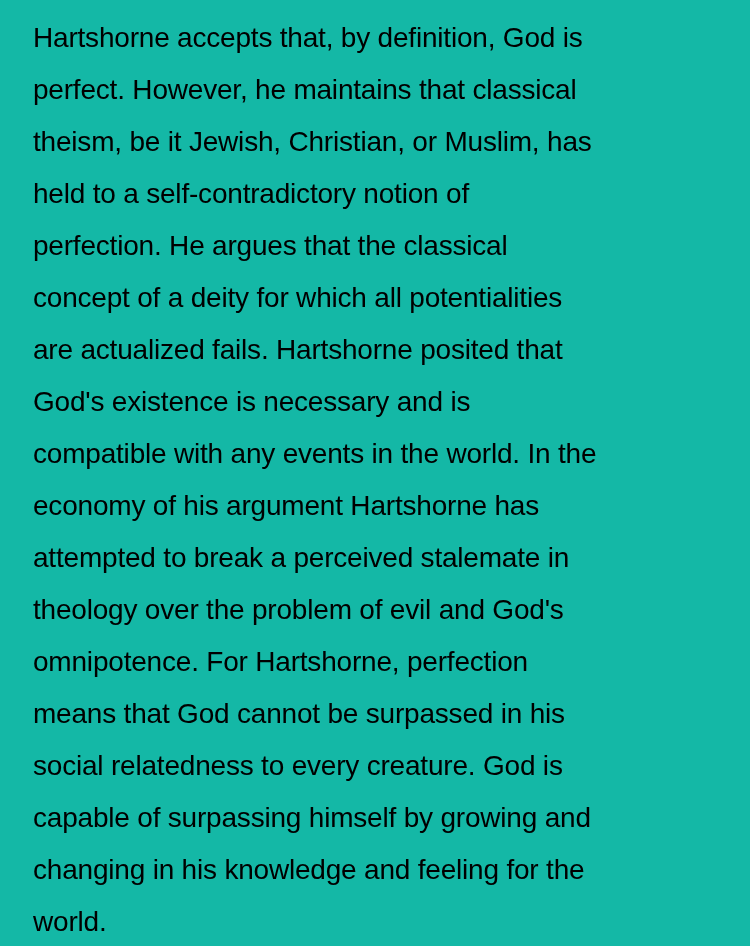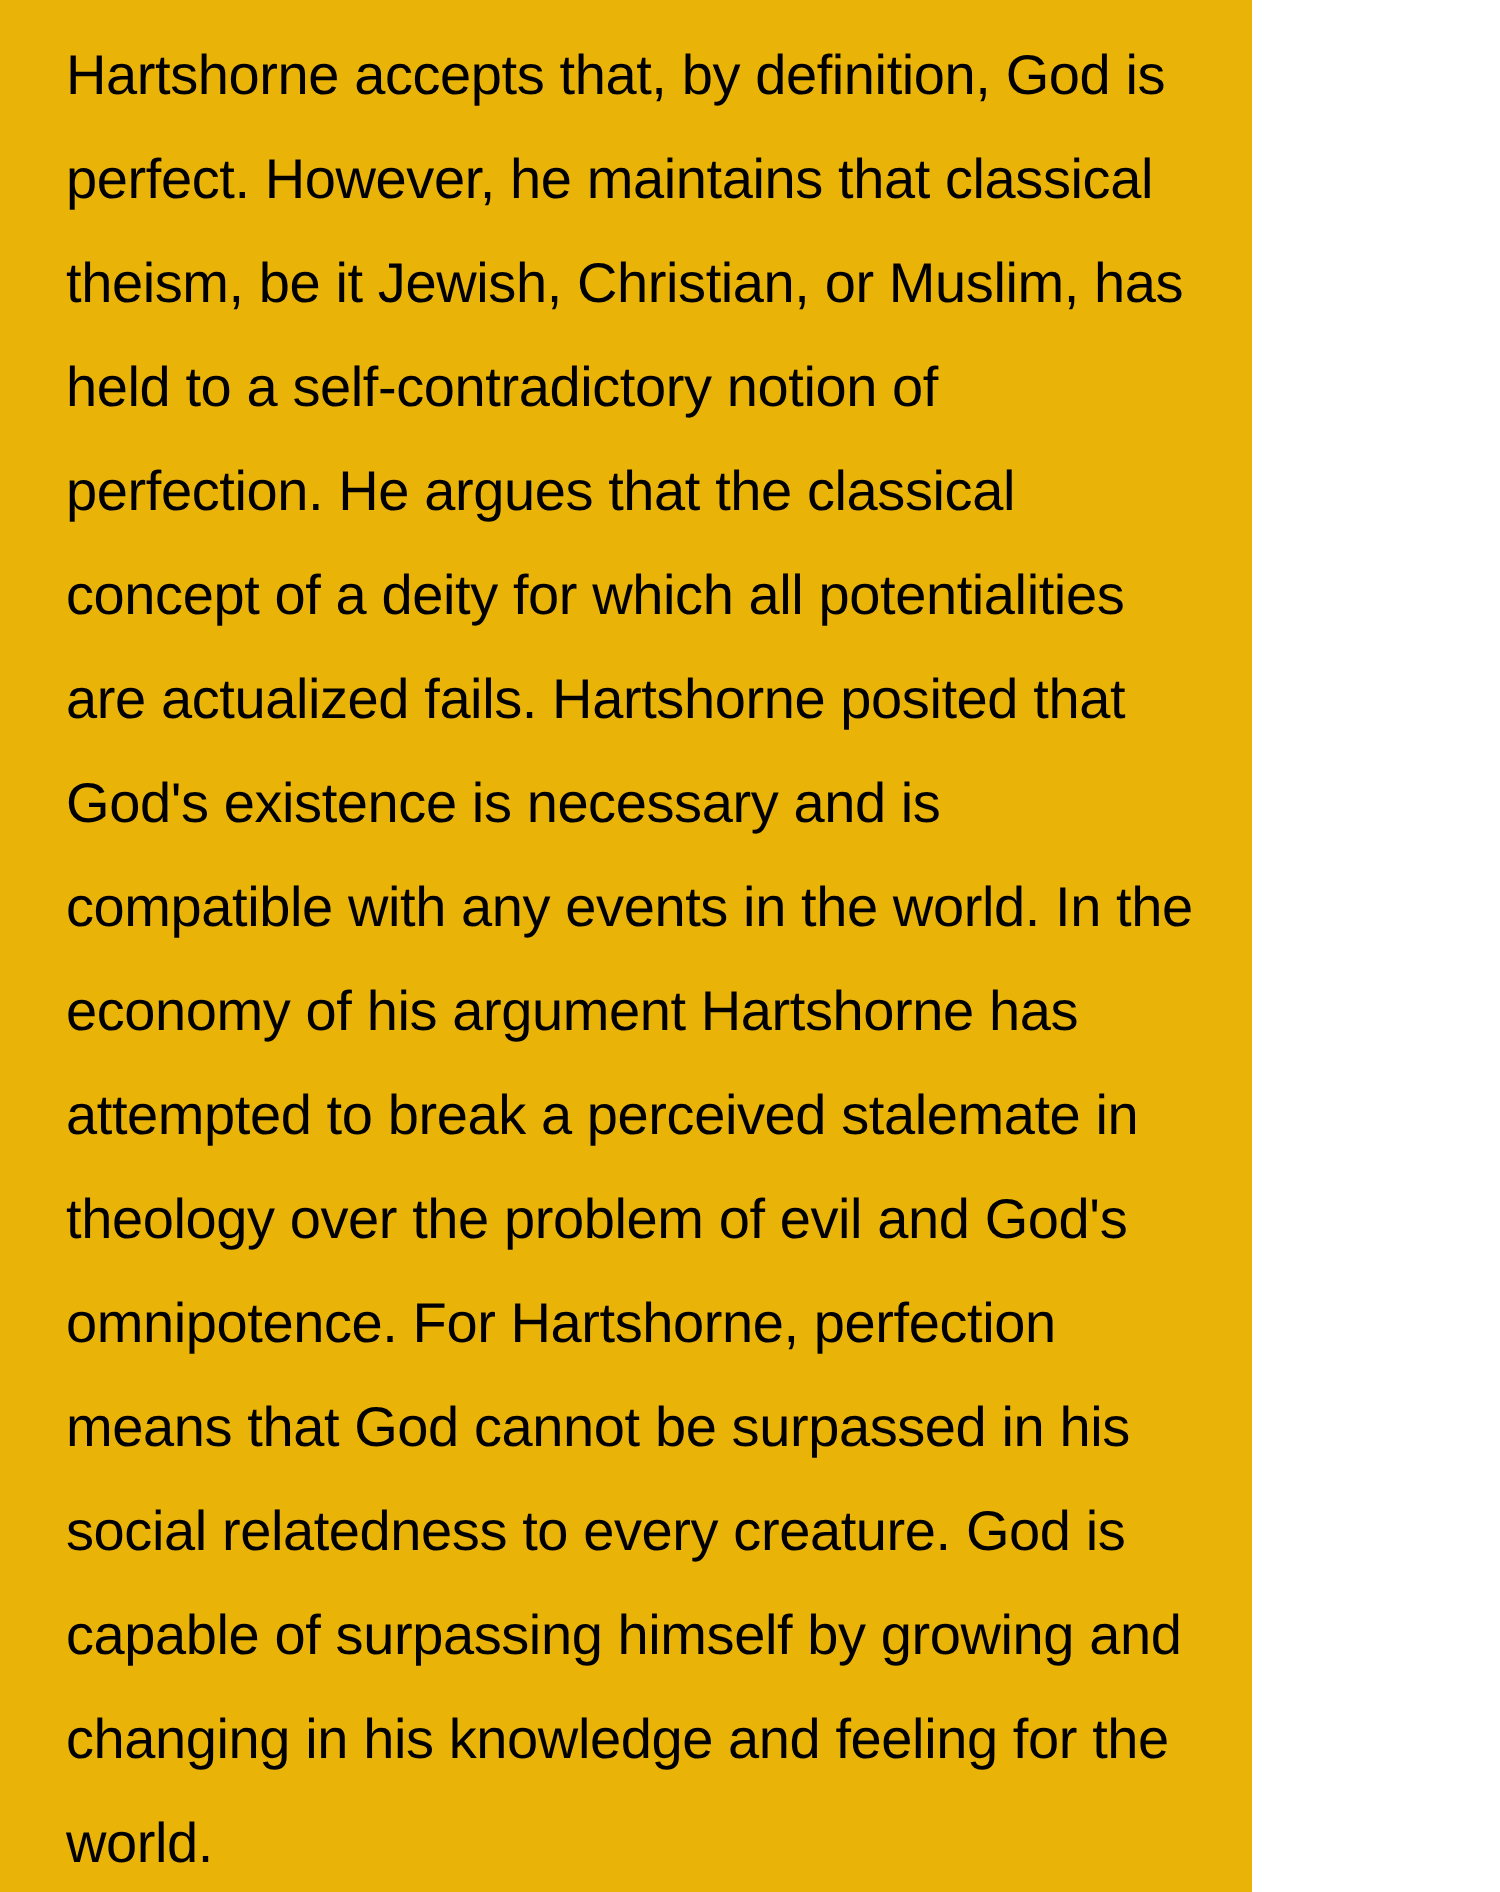--- a/index.html
+++ b/index.html
@@ -5,24 +5,24 @@
   html, body {
     margin: 0;
     padding: 0;
     background: #ffffff;
     width: 750px;
     height: 946px;
     overflow: hidden;
   }
   .page {
     box-sizing: border-box;
-    width: 626px;
+    width: 750px;
     height: 946px;
     padding: 12px 38px 0 33px;
-    background: #eab308;
+    background: #14b8a6;
   }
   .article-text {
     font-family: "Liberation Sans", "DejaVu Sans", sans-serif;
     font-size: 28px;
     line-height: 52px;
     font-weight: 400;
     color: #000000;
     letter-spacing: -0.2px;
     white-space: pre;
     margin: 0;

